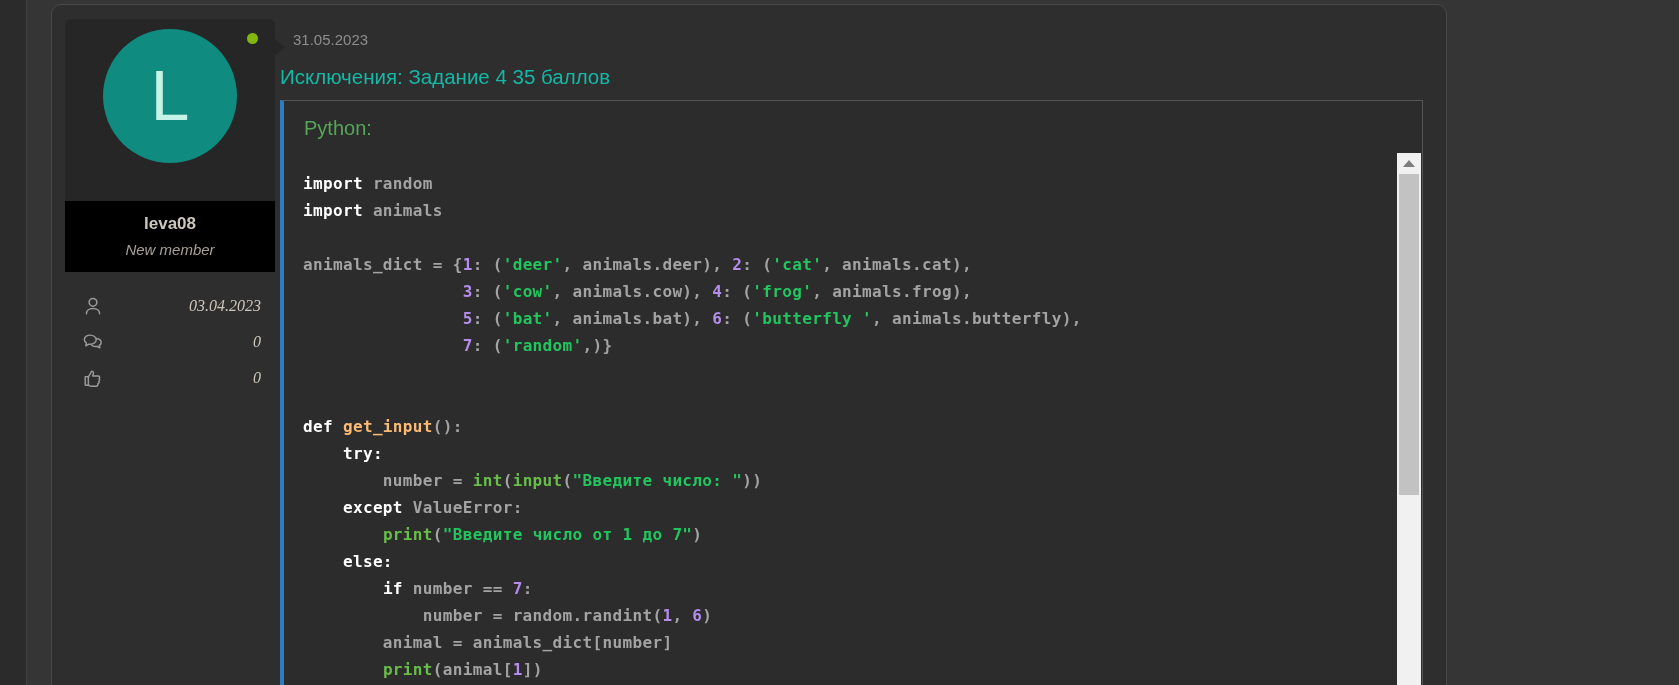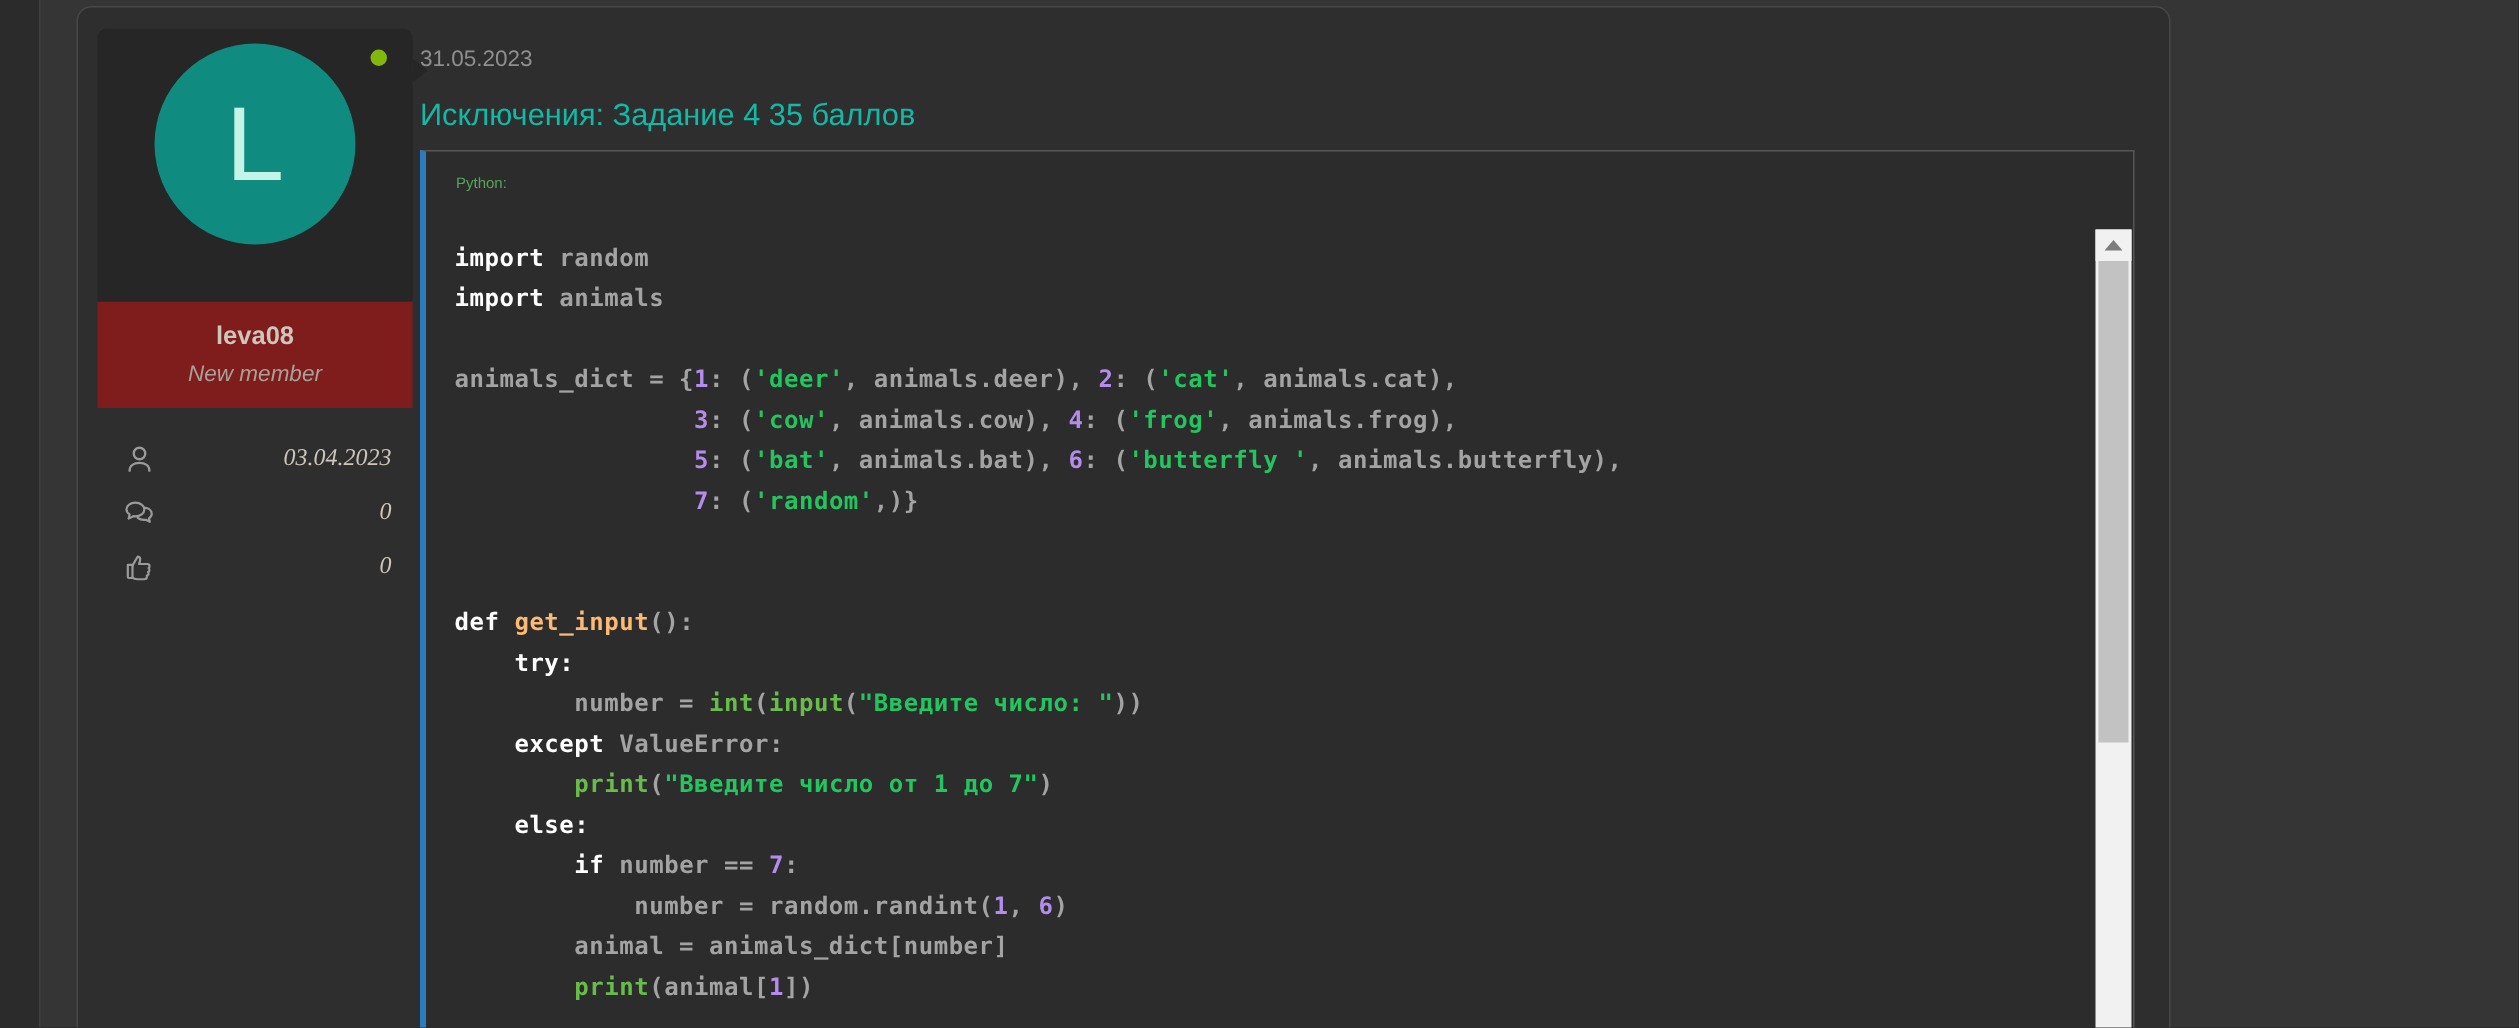--- a/index.html
+++ b/index.html
@@ -31,40 +31,40 @@
   .avatar {
     position:absolute; left:38px; top:10px; width:134px; height:134px;
     border-radius:50%; background:#0f8b80; text-align:center;
     line-height:134px; font-size:70px; font-weight:400; color:#c6f3e8;
     cursor:pointer;
   }
   .online-dot {
     position:absolute; right:17px; top:14px; width:11px; height:11px;
     border-radius:50%; background:#82b70e;
   }
-  .name-box { background:#7f1d1d; text-align:center; padding:13px 4px 14px; }
+  .name-box { background:#000000; text-align:center; padding:13px 4px 14px; }
   .username { font-size:17px; font-weight:bold; color:#cdc6bc; margin-bottom:7px; cursor:pointer; }
   .user-role { font-size:15px; color:#a8a198;font-style:italic; }
   .user-stats { padding:22px 14px 0 17px; }
   .stat-row { display:flex; align-items:center; height:24px; margin-bottom:12px; }
   .stat-row svg { flex:0 0 auto; }
   .stat-value {
     margin-left:auto; font-family:"Liberation Serif", serif;
     font-size:16px; color:#ccc5bb;font-style:italic;
   }
   
   .content-cell { position:absolute; left:228px; top:0; width:1146px; }
-  .post-date { position:absolute; left:0; top:26px; font-size:15px; color:#8e8e8e; cursor:pointer; }
+  .post-date { position:absolute; left:13px; top:26px; font-size:15px; color:#8e8e8e; cursor:pointer; }
   .post-title { position:absolute; left:0; top:60px; font-size:20.5px; font-weight:400; color:#14b8a6; }
   .code-block {
     position:absolute; left:0; top:95px; width:1143px; height:764px;
     background:#2c2c2c; border:1px solid #565656;
     border-left:4px solid #2d7cbf;
   }
-  .code-header { padding:16px 20px; font-size:10px; color:#55a657; }
+  .code-header { padding:16px 20px; font-size:20px; color:#55a657; }
   .code-pre {
     font-family:"DejaVu Sans Mono", monospace;
     font-size:16px; font-weight:700; letter-spacing:0.35px;
     line-height:27px; color:#ececec; white-space:pre;
     padding:14px 44px 20px 19px; overflow:hidden;
   }
   .code-line { min-height:27px; }
   .tk-k { color:#ffffff; }   
   .tk-s { color:#22c55e; }   
   .tk-n { color:#b48ceb; }   

